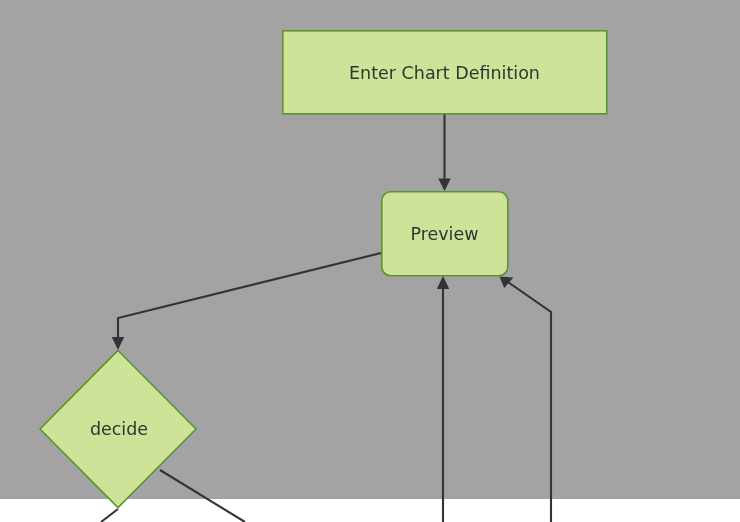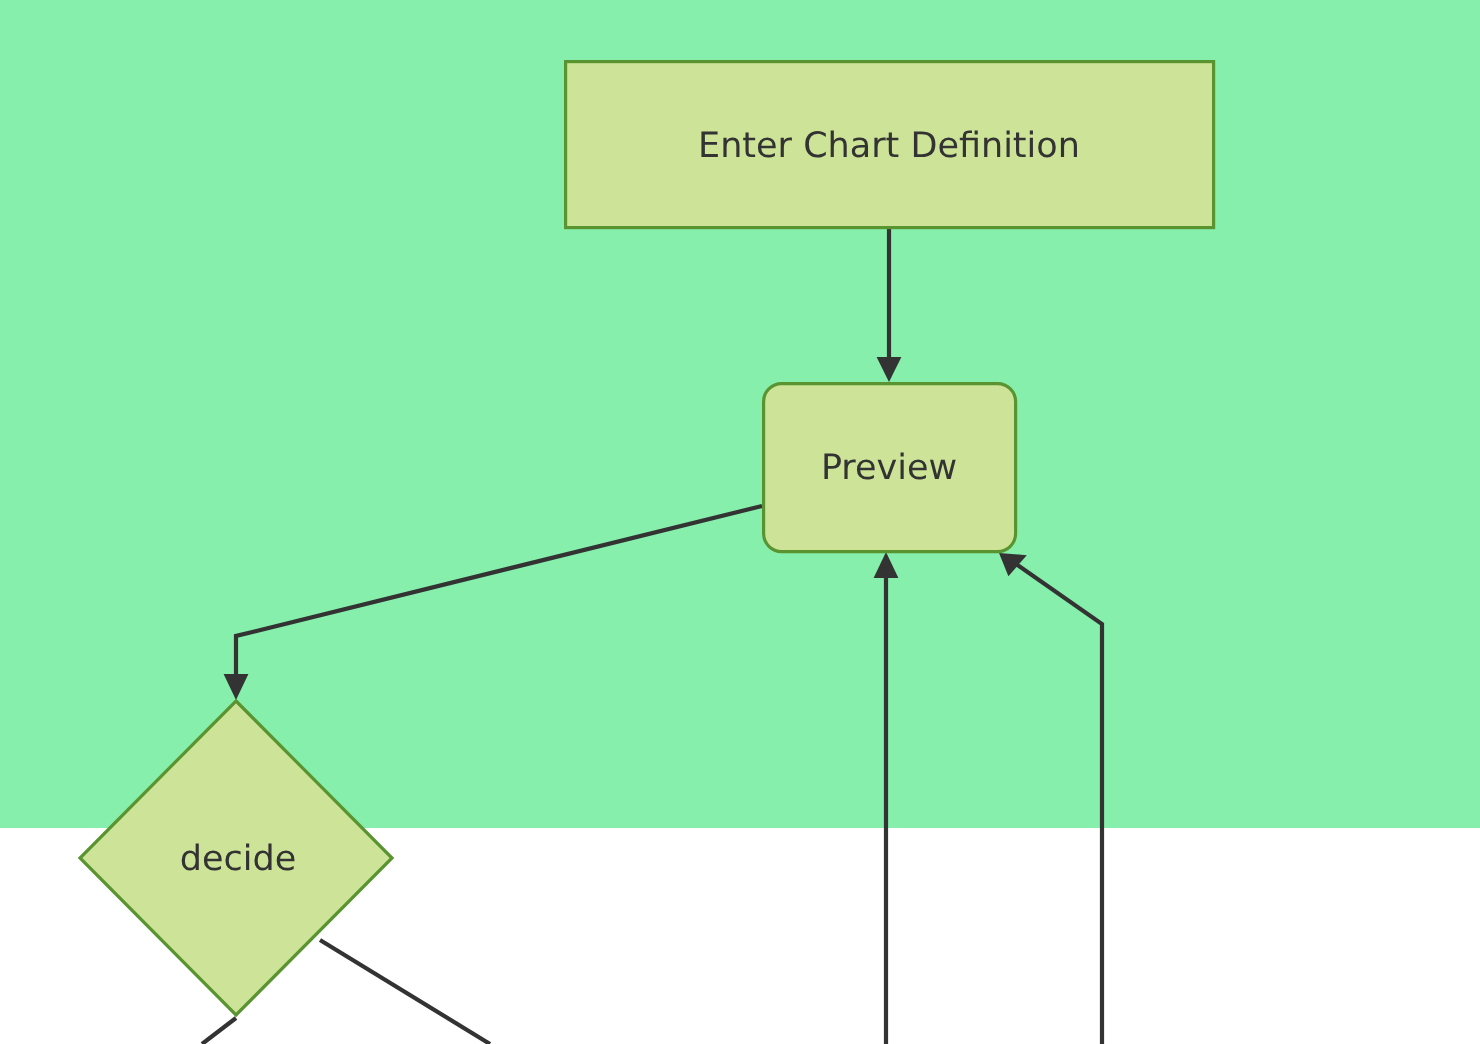--- a/index.html
+++ b/index.html
@@ -9,22 +9,22 @@
   }
   body {
     width: 740px;
     height: 522px;
     overflow: hidden;
     font-family: "DejaVu Sans", "Liberation Sans", sans-serif;
   }
   #flowchart {
     position: relative;
     width: 740px;
-    height: 414px;
-    background: #86efac;
+    height: 499px;
+    background: #a3a3a3;
   }
   #flow-svg {
     position: absolute;
     top: 0;
     left: 0;
     width: 740px;
     height: 522px;
     display: block;
   }
   .node-label {

